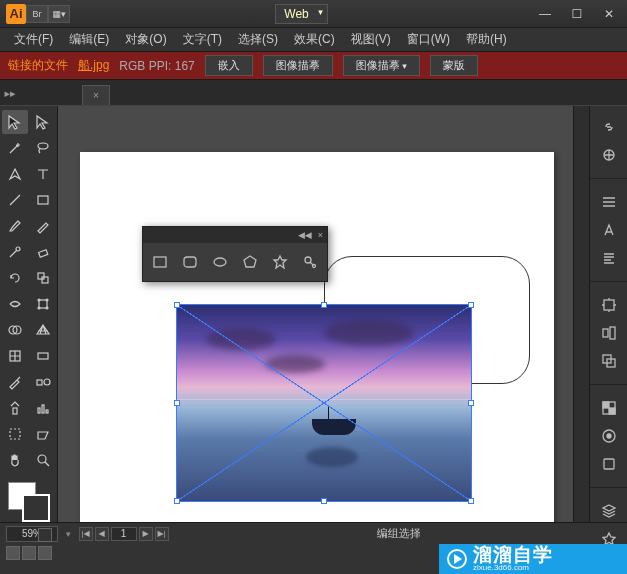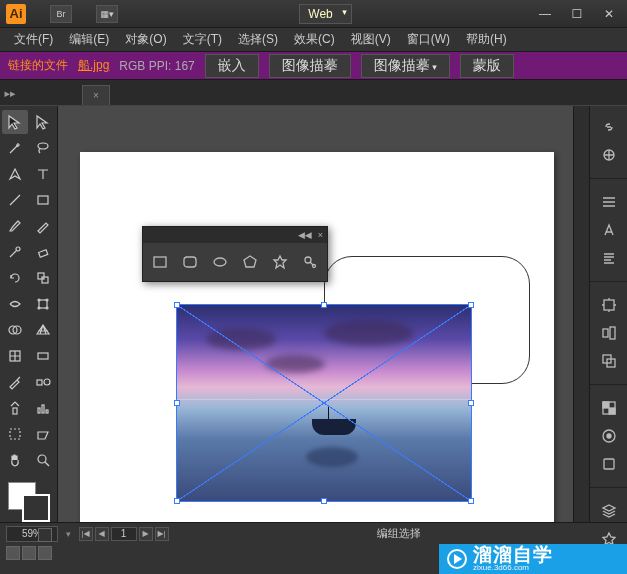--- a/index.html
+++ b/index.html
@@ -1,38 +1,38 @@
 <!DOCTYPE html>
 <html><head>
 <meta charset="utf-8">
 <style>
 * { margin: 0; padding: 0; box-sizing: border-box; font-family: "Microsoft YaHei", sans-serif; }
 body { background: #333; width: 627px; height: 574px; overflow: hidden; position: relative; }
 
 
 .titlebar { height: 28px; background: linear-gradient(#3a3a3a, #2d2d2d); display: flex; align-items: center; padding: 0 6px; border-bottom: 1px solid #1a1a1a; }
-.titlebar .left { display: flex; align-items: center; gap: 24px; }
+.titlebar .left { display: flex; align-items: center; gap: 0; }
 .ai-logo { width: 20px; height: 20px; background: #f7931e; color: #4a2800; font-weight: bold; font-size: 13px; display: flex; align-items: center; justify-content: center; border-radius: 2px; }
 .title-btn { width: 22px; height: 18px; background: #444; border: 1px solid #555; color: #ccc; font-size: 9px; display: flex; align-items: center; justify-content: center; }
 .titlebar .center { flex: 1; display: flex; justify-content: center; }
 .preset-sel { background: #3a3a3a; color: #fef9c3; border: 1px solid #555; padding: 2px 18px 2px 8px; font-size: 12px; position: relative; }
 .preset-sel::after { content: "▾"; position: absolute; right: 4px; font-size: 9px; }
 .win-controls { display: flex; gap: 8px; margin-left: auto; }
 .win-btn { width: 24px; height: 16px; color: #ccc; font-size: 12px; display: flex; align-items: center; justify-content: center; cursor: pointer; }
 
 
 .menubar { height: 24px; background: #333; display: flex; align-items: center; padding: 0 6px; color: #ccc; font-size: 12px; border-bottom: 1px solid #1a1a1a; }
 .menu-item { padding: 0 8px; cursor: pointer; }
 
 
-.controlbar { height: 28px; background: #701a75; display: flex; align-items: center; padding: 0 8px; gap: 10px; border-bottom: 1px solid #1a1a1a; font-size: 12px; }
+.controlbar { height: 28px; background: #7f1d1d; display: flex; align-items: center; padding: 0 8px; gap: 10px; border-bottom: 1px solid #1a1a1a; font-size: 12px; }
 .ctl-label { color: #ff8c1a; }
 .ctl-file { color: #ff8c1a; text-decoration: underline; }
 .ctl-info { color: #aaa; }
-.ctl-btn { background: #3a3a3a; color: #ddd; border: 1px solid #555; padding: 2px 12px; font-size: 14px; cursor: pointer; }
+.ctl-btn { background: #3a3a3a; color: #ddd; border: 1px solid #555; padding: 2px 12px; font-size: 11px; cursor: pointer; }
 .ctl-btn.drop::after { content: " ▾"; font-size: 9px; }
 
 
 .tabrow { height: 26px; background: #2a2a2a; display: flex; align-items: flex-end; padding-left: 82px; border-bottom: 1px solid #444; position: relative; }
 .doc-tab { background: #3b3b3b; color: #ddd; font-size: 11px; padding: 4px 10px; border-top: 1px solid #555; border-left: 1px solid #555; border-right: 1px solid #555; display: flex; align-items: center; gap: 6px; }
 .doc-tab .x { color: #999; cursor: pointer; font-size: 10px; }
 .tabrow .hamburger { position: absolute; left: 0; top: 4px; width: 20px; height: 18px; color: #999; display:flex; align-items:center; justify-content:center; font-size:11px; }
 
 
 .main { display: flex; height: calc(574px - 28px - 24px - 28px - 26px - 22px - 30px); background: #333; }

